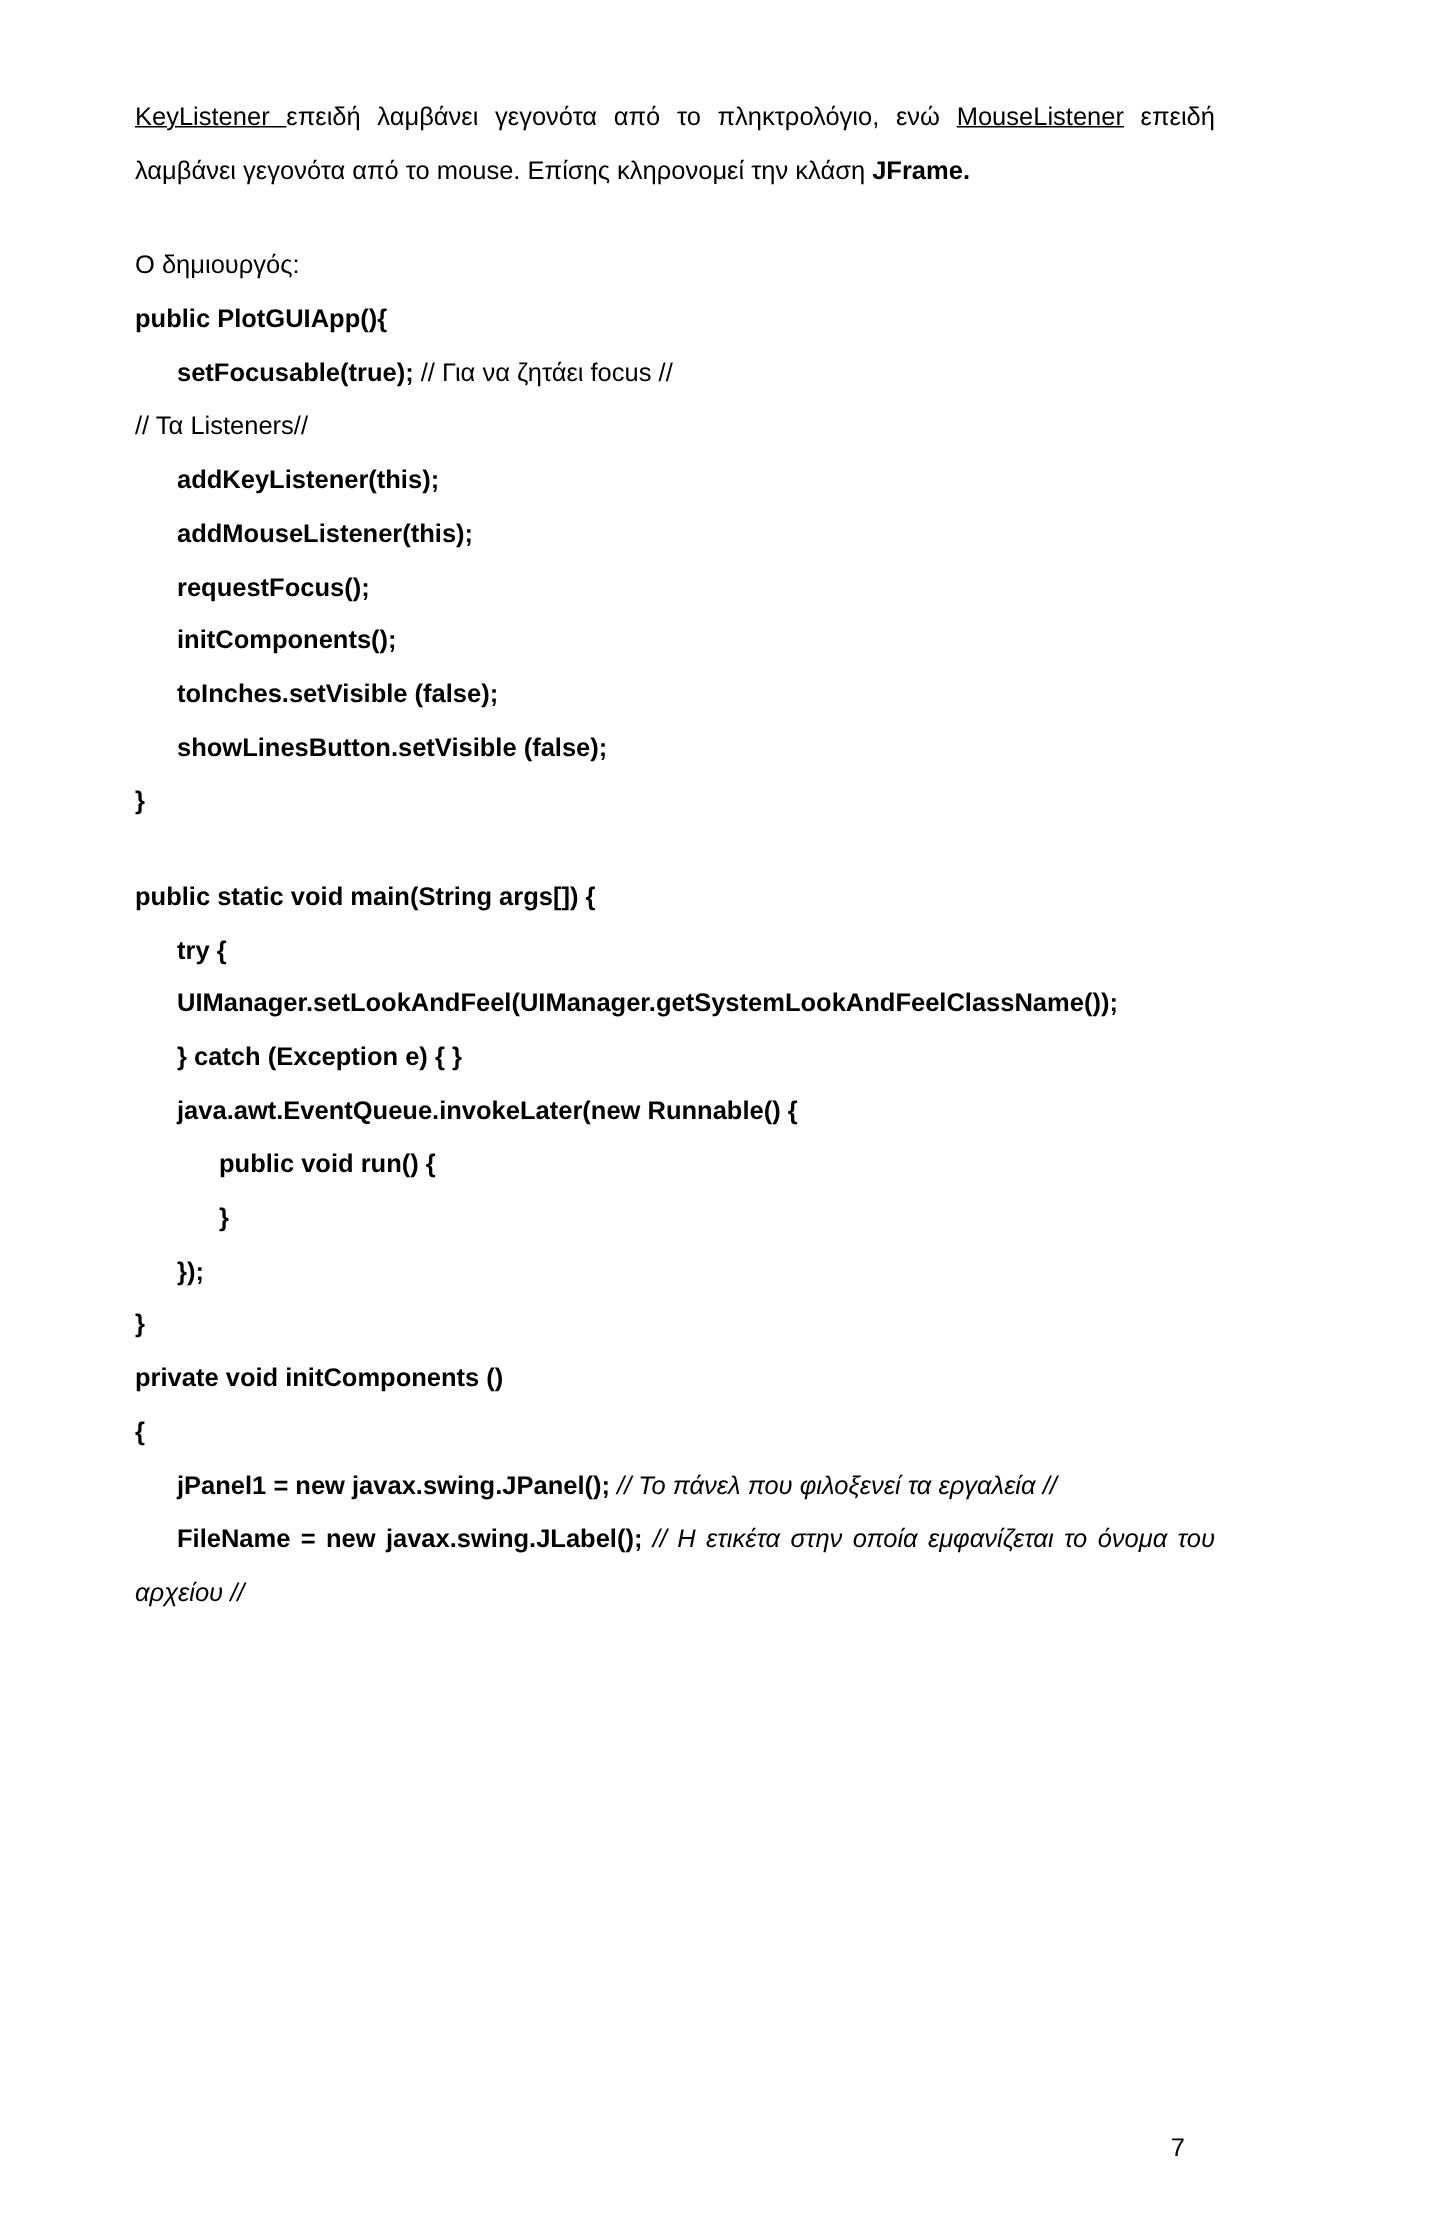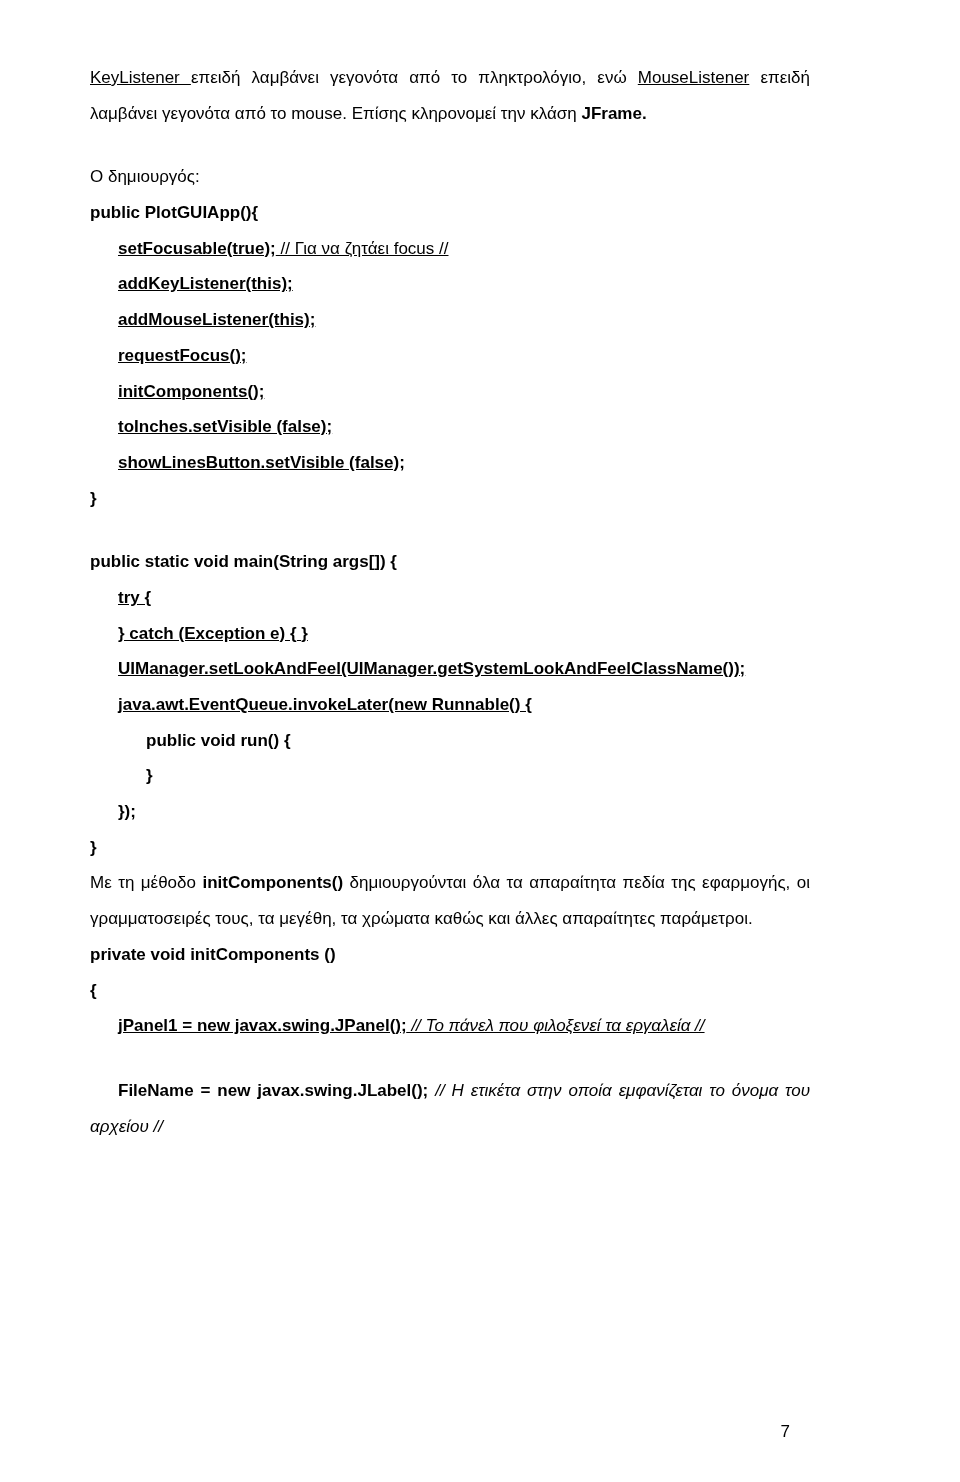--- a/index.html
+++ b/index.html
@@ -27,21 +27,21 @@
     text-decoration: underline;
   }
   .bold {
     font-weight: bold;
   }
   .code-block {
     font-size: 17px;
     line-height: 2.1;
     margin: 0 0 28px 0;
   }
-  .indent1 { padding-left: 28px; text-decoration: underline; }
+  .indent1 { padding-left: 28px; }
   .indent2 { padding-left: 56px; }
   .indent3 { padding-left: 84px; }
   .page-number {
     position: absolute;
     bottom: 40px;
     right: 110px;
     font-size: 17px;
   }
 </style>
 </head>
@@ -52,46 +52,44 @@
   <p class="para">
     <span class="underline">KeyListener </span><span>επειδή λαμβάνει γεγονότα από το πληκτρολόγιο, ενώ </span><span class="underline">MouseListener</span><span> επειδή λαμβάνει γεγονότα από το mouse. Επίσης κληρονομεί την κλάση </span><span class="bold">JFrame.</span>
   </p>
 
   <div class="code-block">
     <div>Ο δημιουργός:</div>
     <div class="bold">public PlotGUIApp(){</div>
     <div class="indent1">
       <span class="bold">setFocusable(true);</span><span> // Για να ζητάει focus //</span>
     </div>
+    <div>// Τα Listeners//</div>
     <div class="indent1 bold">addKeyListener(this);</div>
     <div class="indent1 bold">addMouseListener(this);</div>
     <div class="indent1 bold">requestFocus();</div>
     <div class="indent1 bold">initComponents();</div>
     <div class="indent1 bold">toInches.setVisible (false);</div>
     <div class="indent1 bold">showLinesButton.setVisible (false);</div>
     <div class="bold">}</div>
   </div>
 
   <div class="code-block">
     <div class="bold">public static void main(String args[]) {</div>
     <div class="indent1 bold">try {</div>
+    <div class="indent1 bold">UIManager.setLookAndFeel(UIManager.getSystemLookAndFeelClassName());</div>
     <div class="indent1 bold">} catch (Exception e) { }</div>
-    <div class="indent1 bold">UIManager.setLookAndFeel(UIManager.getSystemLookAndFeelClassName());</div>
     <div class="indent1 bold">java.awt.EventQueue.invokeLater(new Runnable() {</div>
     <div class="indent2 bold">public void run() {</div>
     <div class="indent2 bold">}</div>
     <div class="indent1 bold">});</div>
     <div class="bold">}</div>
-    <div class="para" style="margin-bottom:0;">
-      <span>Με τη μέθοδο </span><span class="bold">initComponents()</span><span> δημιουργούνται όλα τα απαραίτητα πεδία της εφαρμογής, οι γραμματοσειρές τους, τα μεγέθη, τα χρώματα καθώς και άλλες απαραίτητες παράμετροι.</span>
-    </div>
     <div class="bold">private void initComponents ()</div>
     <div class="bold">{</div>
     <div class="indent1">
       <span class="bold">jPanel1 = new javax.swing.JPanel();</span><span style="font-style:italic;"> // Το πάνελ που φιλοξενεί τα εργαλεία //</span>
     </div>
-    <div style="text-align:justify;margin-top:29px;">
+    <div style="text-align:justify;">
       <span class="indent1"></span><span class="bold">FileName = new javax.swing.JLabel();</span><span style="font-style:italic;"> // Η ετικέτα στην οποία εμφανίζεται το όνομα του αρχείου //</span>
     </div>
   </div>
 
   <div class="page-number">7</div>
 </div>
 
 </body></html>

